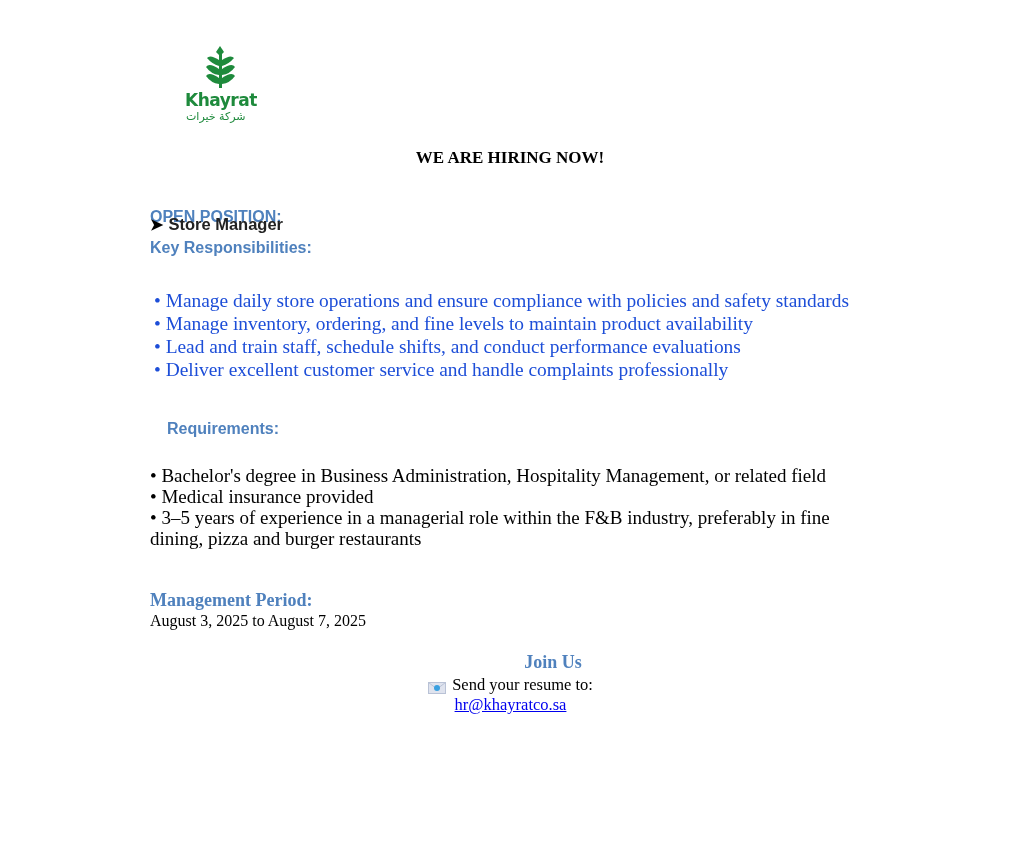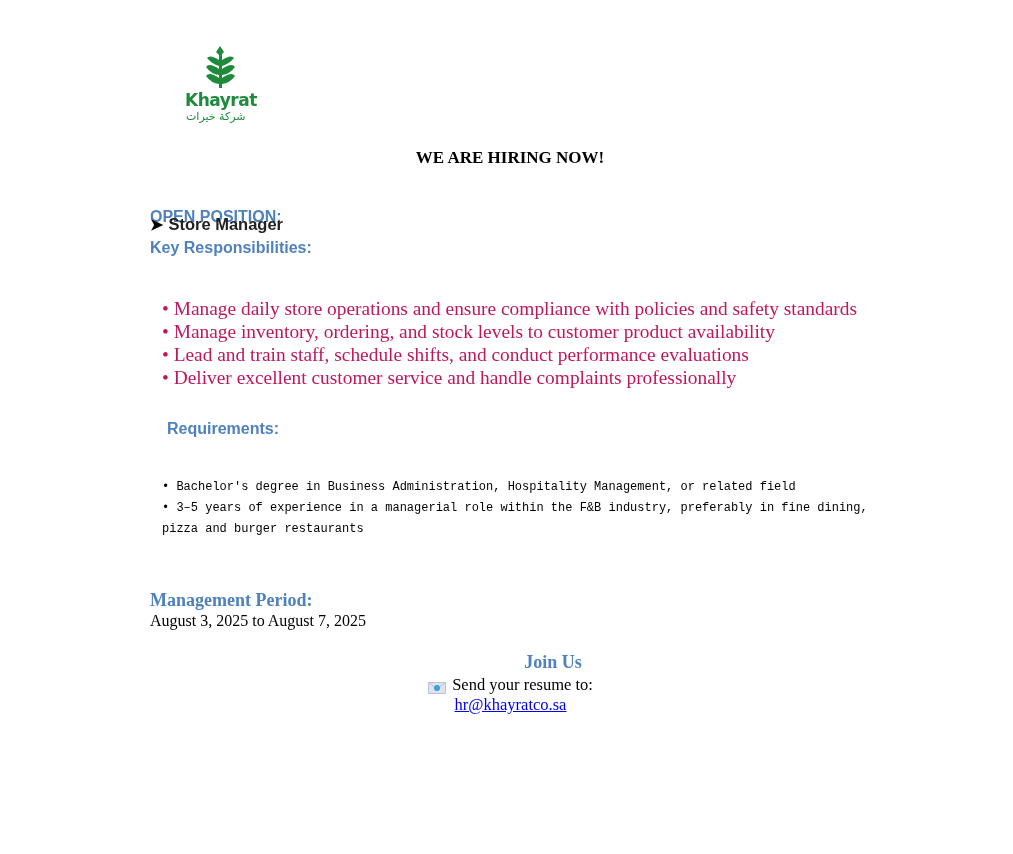--- a/index.html
+++ b/index.html
@@ -6,22 +6,22 @@
     body { width: 1013px; height: 854px; position: relative; overflow: hidden; }
     .page { position: absolute; left: 0; top: 0; width: 952px; height: 854px; }
     .logo { position: absolute; left: 180px; top: 44px; width: 84px; height: 84px; }
     .logo svg { display: block; }
     .logo-en { position: absolute; left: 185px; top: 90px; font-family: "DejaVu Sans", sans-serif; font-size: 17px; color: #1e8a3c; font-weight: 600; letter-spacing: -0.5px; }
     .logo-ar { position: absolute; left: 186px; top: 110px; font-family: "DejaVu Sans", sans-serif; font-size: 11px; color: #1e8a3c; direction: rtl; width: 66px; text-align: left; }
     .title { position: absolute; left: 0; width: 1020px; top: 148px; text-align: center; font-family: "Liberation Serif", serif; font-weight: bold; font-size: 17px; color: #000; }
     .section-label { position: absolute; left: 150px; font-family: "Liberation Sans", sans-serif; font-weight: bold; color: #4f81bd; font-size: 16px; }
     .position { position: absolute; left: 150px; top: 215px; font-family: "Liberation Sans", sans-serif; font-weight: bold; font-size: 16.5px; color: #222; display: flex; align-items: center; gap: 5px; }
     .arrow-icon { font-size: 16px; color: #000; }
-    .resp-list { position: absolute; left: 150px; top: 285px; font-family: "Liberation Serif", serif; font-size: 19.4px; color: #be185d; line-height: 23px; margin: 12px; padding: 0; list-style: none; }
-    .req-list { position: absolute; left: 150px; top: 465px; width: 730px; font-family: Liberation Mono, monospace; font-size: 12px; color: #000; line-height: 21px; margin: 12px; padding: 0; list-style: none; }
+    .resp-list { position: absolute; left: 150px; top: 285px; font-family: "Liberation Serif", serif; font-size: 19.4px; color: #1d4ed8; line-height: 23px; margin: 4px; padding: 0; list-style: none; }
+    .req-list { position: absolute; left: 150px; top: 465px; width: 730px; font-family: Liberation Serif, serif; font-size: 19px; color: #000; line-height: 21px; margin: 0; padding: 0; list-style: none; }
     .app-label { position: absolute; left: 150px; top: 590px; font-family: "Liberation Serif", serif; font-weight: bold; font-size: 18px; color: #4f81bd; }
     .app-dates { position: absolute; left: 150px; top: 612px; font-family: "Liberation Serif", serif; font-size: 16px; color: #000; }
     .join-title { position: absolute; left: 0; width: 1106px; top: 652px; text-align: center; font-family: "Liberation Serif", serif; font-weight: bold; font-size: 18px; color: #4f81bd; }
     .send-line { position: absolute; left: 0; width: 1021px; top: 675px; display: flex; justify-content: center; align-items: center; gap: 6px; font-family: "Liberation Serif", serif; font-size: 16.5px; color: #000; }
     .mail-icon { width: 18px; height: 12px; position: relative; display: inline-block; }
     .email-link { position: absolute; left: 0; width: 1021px; top: 695px; text-align: center; font-family: "Liberation Serif", serif; font-size: 16.5px; }
     .email-link a { color: #0000ee; }
   </style>
 </head>
 <body>
@@ -49,29 +49,30 @@
 
   <div class="section-label" style="top:176px;margin-top:32px;">OPEN POSITION:</div>
   <div class="position">
     <span class="arrow-icon">➤</span>
     <span>Store Manager</span>
   </div>
   <div class="section-label" style="top:239px;">Key Responsibilities:</div>
 
   <ul class="resp-list">
     <li>• Manage daily store operations and ensure compliance with policies and safety standards</li>
-    <li>• Manage inventory, ordering, and stock levels to customer product availability</li>
+    <li>• Manage inventory, ordering, and fine levels to maintain product availability</li>
     <li>• Lead and train staff, schedule shifts, and conduct performance evaluations</li>
     <li>• Deliver excellent customer service and handle complaints professionally</li>
   </ul>
 
   <div class="section-label" style="top:420px;margin-left:17px;">Requirements:</div>
 
   <ul class="req-list">
     <li>• Bachelor's degree in Business Administration, Hospitality Management, or related field</li>
+    <li>• Medical insurance provided</li>
     <li>• 3–5 years of experience in a managerial role within the F&amp;B industry, preferably in fine dining, pizza and burger restaurants</li>
   </ul>
 
   <div class="app-label">Management Period:</div>
   <div class="app-dates">August 3, 2025 to August 7, 2025</div>
 
   <div class="join-title">Join Us</div>
   <div class="send-line">
     <span class="mail-icon">
       <svg width="18" height="12" viewBox="0 0 18 12">

